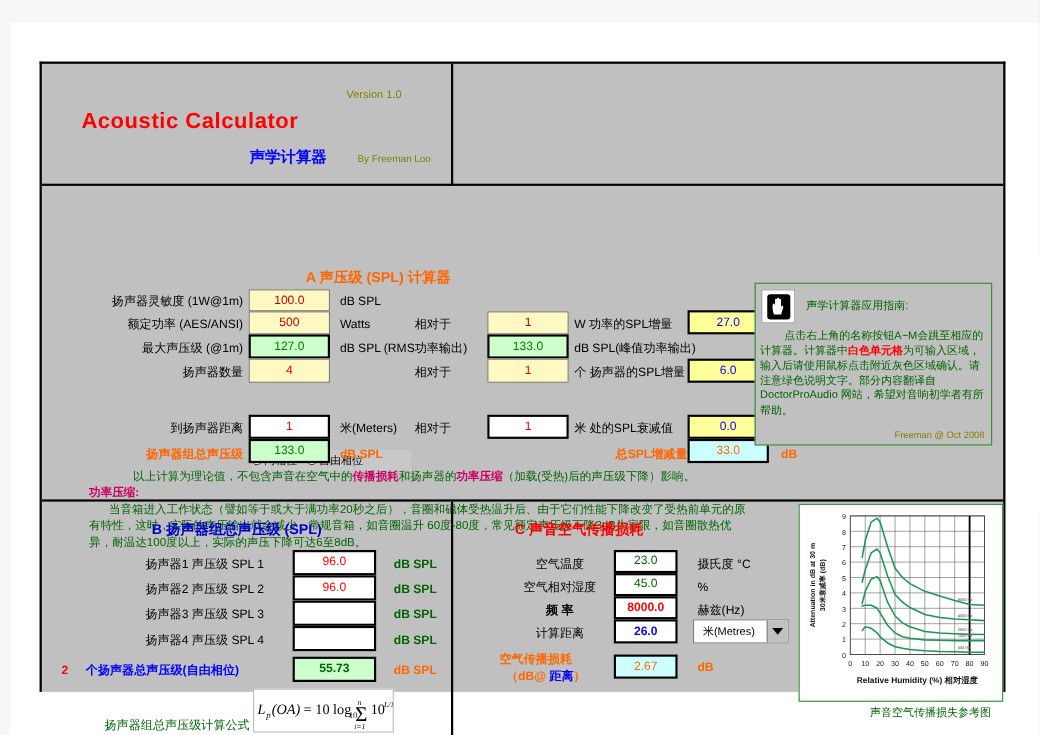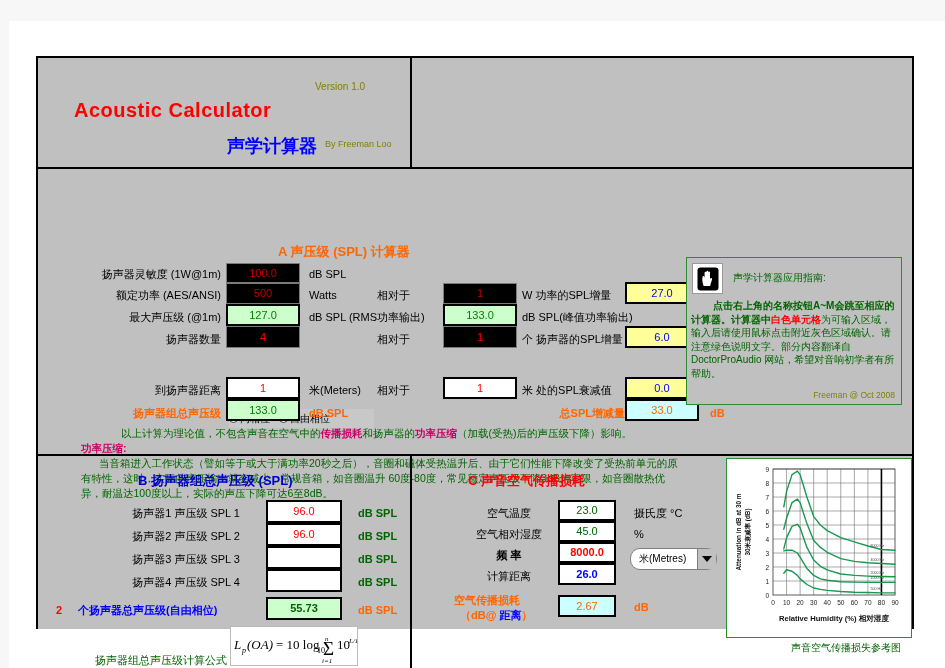--- a/index.html
+++ b/index.html
@@ -35,21 +35,21 @@
   
   .lbl {
     position: absolute;
     white-space: nowrap;
     font-size: 11px;
     line-height: 12px;
   }
   .fld {
     position: absolute;
     box-sizing: border-box;
-    background: #000000;
+    background: #fef9c3;
     border: 1px solid #808080;
     text-align: center;
     font-size: 11px;
     line-height: 1;
     display: flex; align-items: center; justify-content: center;
   }
   .fld.in  { border: 1px solid #7a7a7a; }
   .fld.green { background: #ccffcc; border: 2px solid #000; }
   .fld.yellow{ background: #ffff99; border: 2px solid #000; }
   .fld.cyan  { background: #ccffff; border: 2px solid #000; }
@@ -83,21 +83,21 @@
     position: absolute; left: 36px; top: 41px;
     font-size: 20px; font-weight: bold; color: #ff0000;
     letter-spacing: 0.5px;
   }
   #version {
     position: absolute; left: 277px; top: 23px;
     font-size: 10px; color: #808000;
   }
   #cntitle {
     position: absolute; left: 189px; top: 76px;
-    font-size: 18px; font-weight: bold; color: #0000ff;
+    font-size: 14px; font-weight: bold; color: #0000ff;
   }
   #byline {
     position: absolute; left: 287px; top: 81px;
     font-size: 9px; color: #808000;
   }
 
   
   #secA {
     position: absolute; left: 0; top: 111px;
     width: 874px; height: 287px;
@@ -311,21 +311,21 @@
 
       <div id="helpbox">
         <div id="hand">
           <svg width="22" height="24" viewBox="0 0 22 24" aria-hidden="true">
             <rect x="0.5" y="0.5" width="21" height="23" rx="3" fill="#000"></rect>
             <path d="M6 17 C5 13 5 9 6.5 9 C7.6 9 7.6 11 7.6 12 L7.6 5.5 C7.6 4.4 9.4 4.4 9.4 5.5 L9.4 11.5 L9.4 4.6 C9.4 3.4 11.2 3.4 11.2 4.6 L11.2 11.5 L11.2 5.4 C11.2 4.3 13 4.3 13 5.4 L13 12 C13.6 10.5 15.4 10.8 15 12.6 C14.6 14.6 13.6 16.2 13.2 19 L6.6 19 Z" fill="#fff"></path>
           </svg>
         </div>
         <div class="h-title">声学计算器应用指南:</div>
         <div id="helpbody">
-          <span style="margin-left:22px;font-weight:bold;">点击右上角的名称按钮A~M会跳至相应的计算器。计算器中</span><span class="hl">白色单元格</span><span>为可输入区域，输入后请使用鼠标点击附近灰色区域确认。请注意绿色说明文字。部分内容翻译自 DoctorProAudio 网站，希望对音响初学者有所帮助。</span>
+          <span style="margin-left:22px;">点击右上角的名称按钮A~M会跳至相应的计算器。计算器中</span><span class="hl">白色单元格</span><span>为可输入区域，输入后请使用鼠标点击附近灰色区域确认。请注意绿色说明文字。部分内容翻译自 DoctorProAudio 网站，希望对音响初学者有所帮助。</span>
         </div>
         <div id="helpsig">Freeman @ Oct  2008</div>
       </div>
     </div>
 
     <div id="secB">
       <div id="secB-title">B   扬声器组总声压级 (SPL)</div>
 
       <div class="lbl black" style="left:57px; top:51px; width:145px; text-align:right;">扬声器1 声压级  SPL 1</div>
       <div class="fld plainblk red" style="left:228px; top:44px; width:76px; height:23px;">96.0</div>
@@ -375,21 +375,21 @@
       <div class="lbl black" style="left:55px; top:72px; width:84px; text-align:center;">空气相对湿度</div>
       <div class="fld plainblk dkgreen" style="left:146px; top:65px; width:58px; height:21px;">45.0</div>
       <div class="lbl black" style="left:222px; top:72px;">%</div>
 
       <div class="lbl black b" style="left:55px; top:93px; width:84px; text-align:center;">频 率</div>
       <div class="fld plainblk red" style="left:146px; top:86px; width:58px; height:21px; font-weight:bold;">8000.0</div>
       <div class="lbl black" style="left:222px; top:93px;">赫兹(Hz)</div>
 
       <div class="lbl black" style="left:55px; top:114px; width:84px; text-align:center;">计算距离</div>
       <div class="fld plainblk blue" style="left:146px; top:107px; width:58px; height:22px; font-weight:bold;">26.0</div>
-      <div class="dropdown" style="left:218px; top:92px; width:87px; height:22px;border-radius:10px;">
+      <div class="dropdown" style="left:218px; top:107px; width:87px; height:22px;">
         <span class="dd-text">米(Metres)</span>
         <span class="dd-btn">
             <i></i>
           </span>
       </div>
 
       <div class="lbl orange b" style="left:42px; top:138px;">空气传播损耗</div>
       <div class="lbl b" style="left:48px; top:153px;">
         <span class="orange">（dB@ </span><span class="blue">距离</span><span class="orange">）</span>
       </div>

